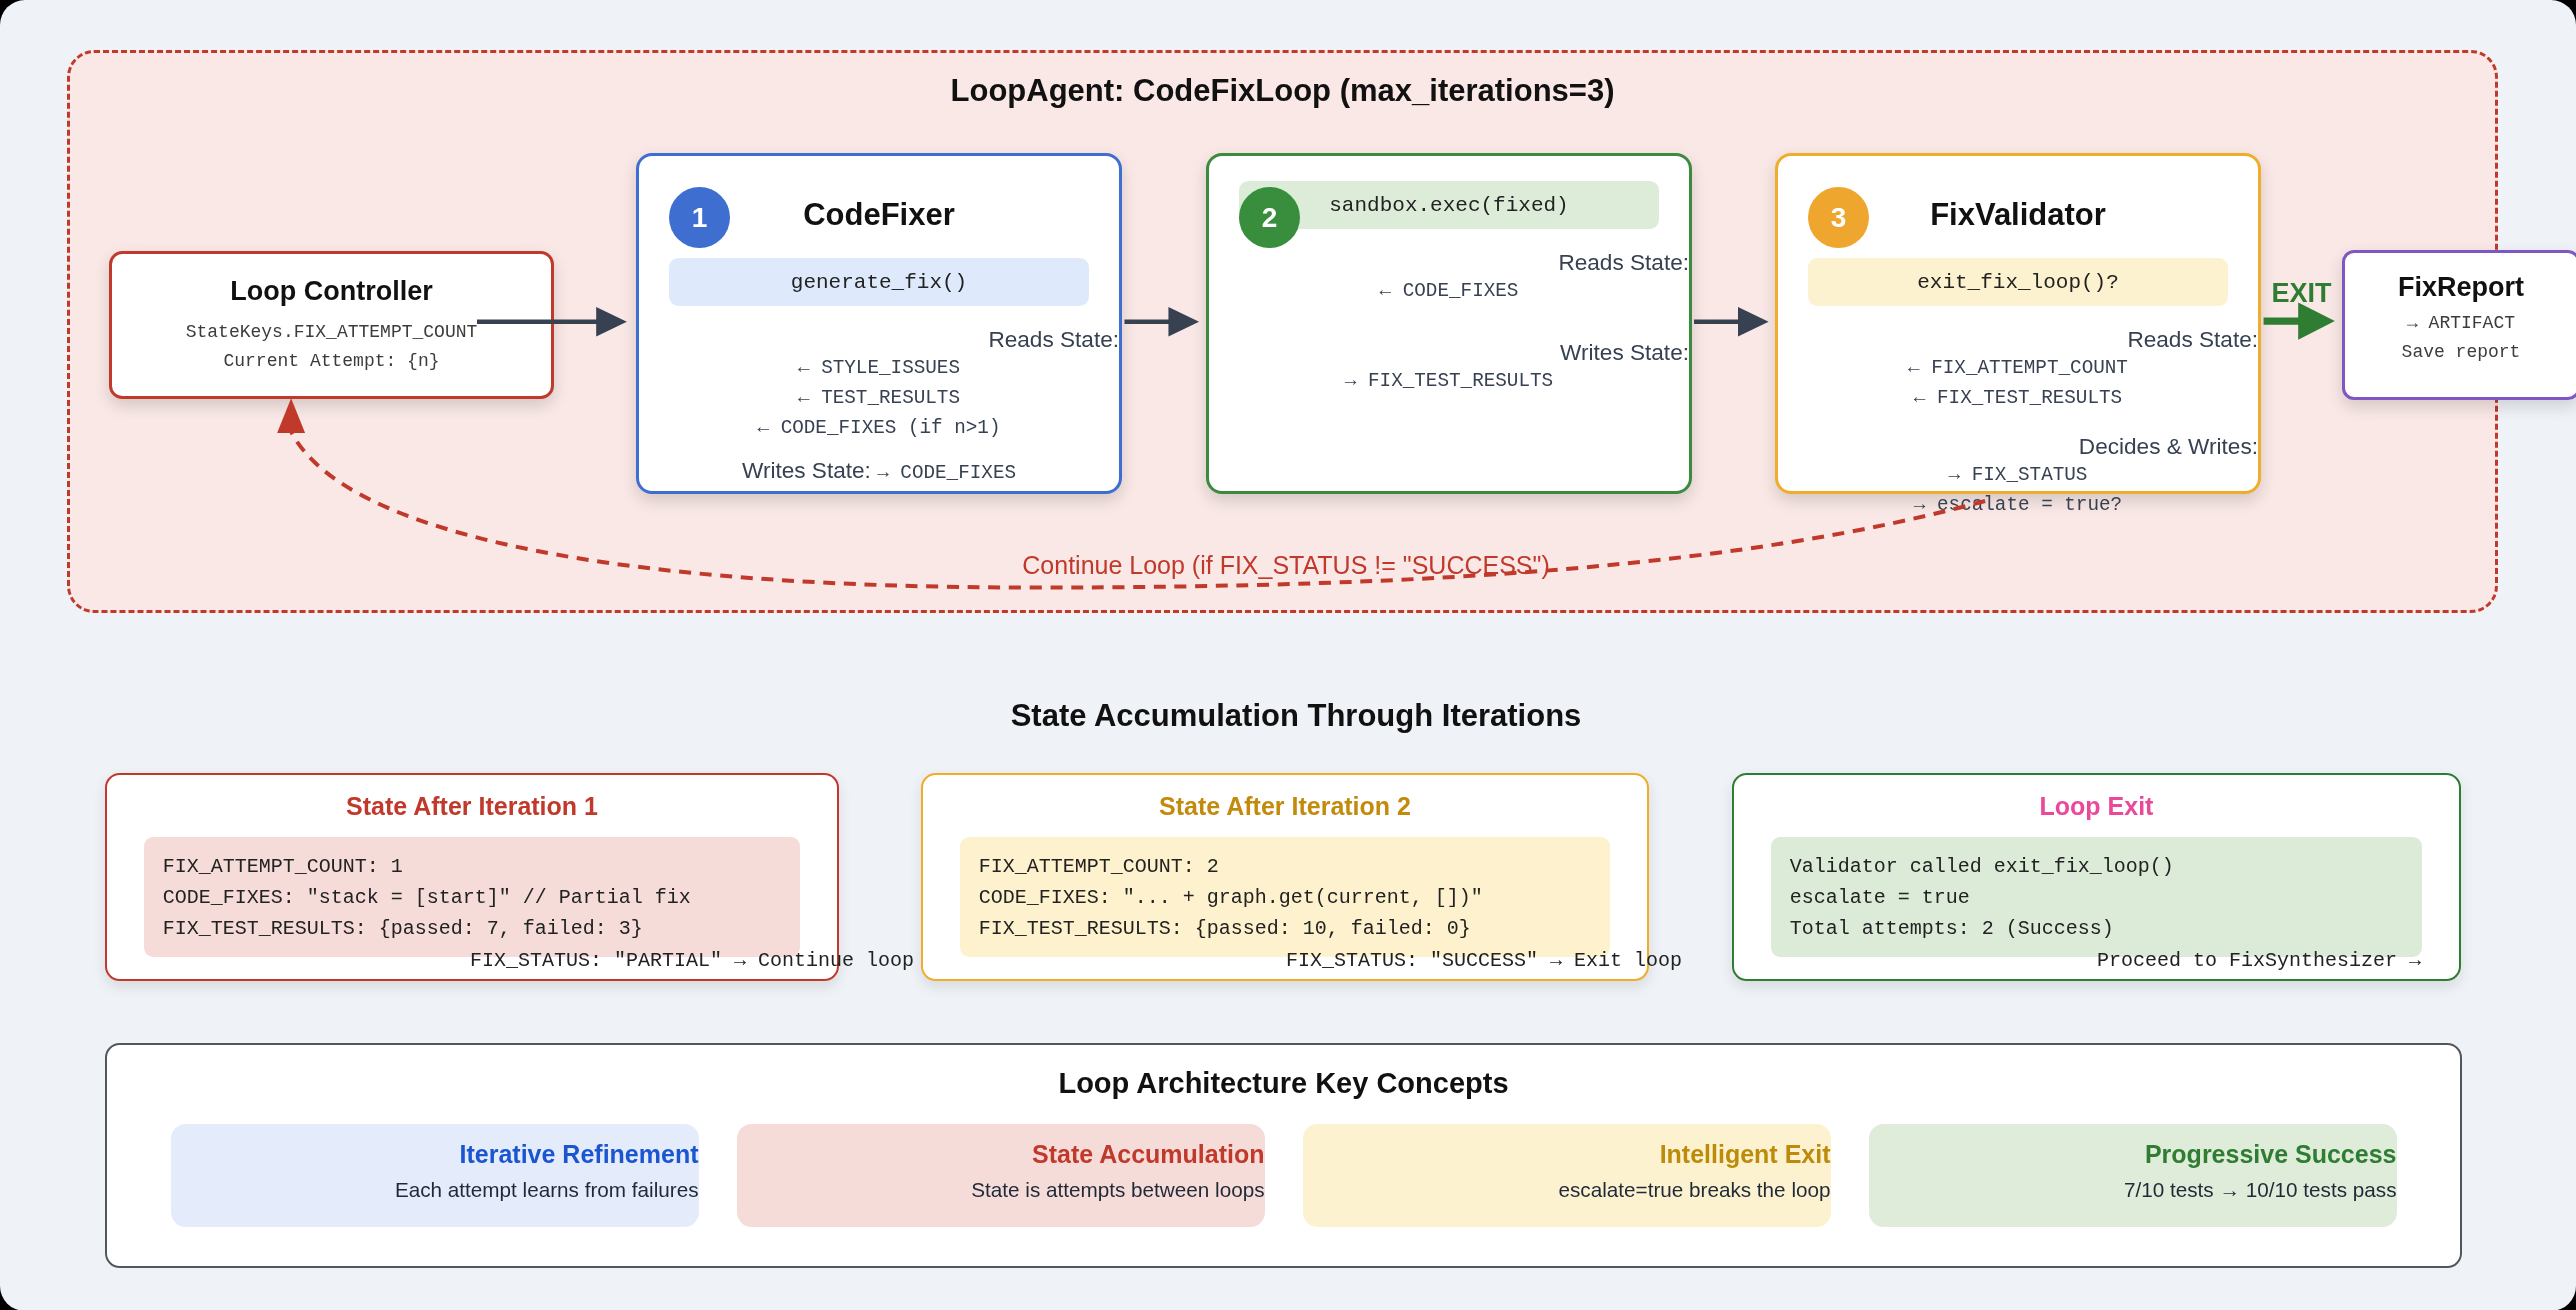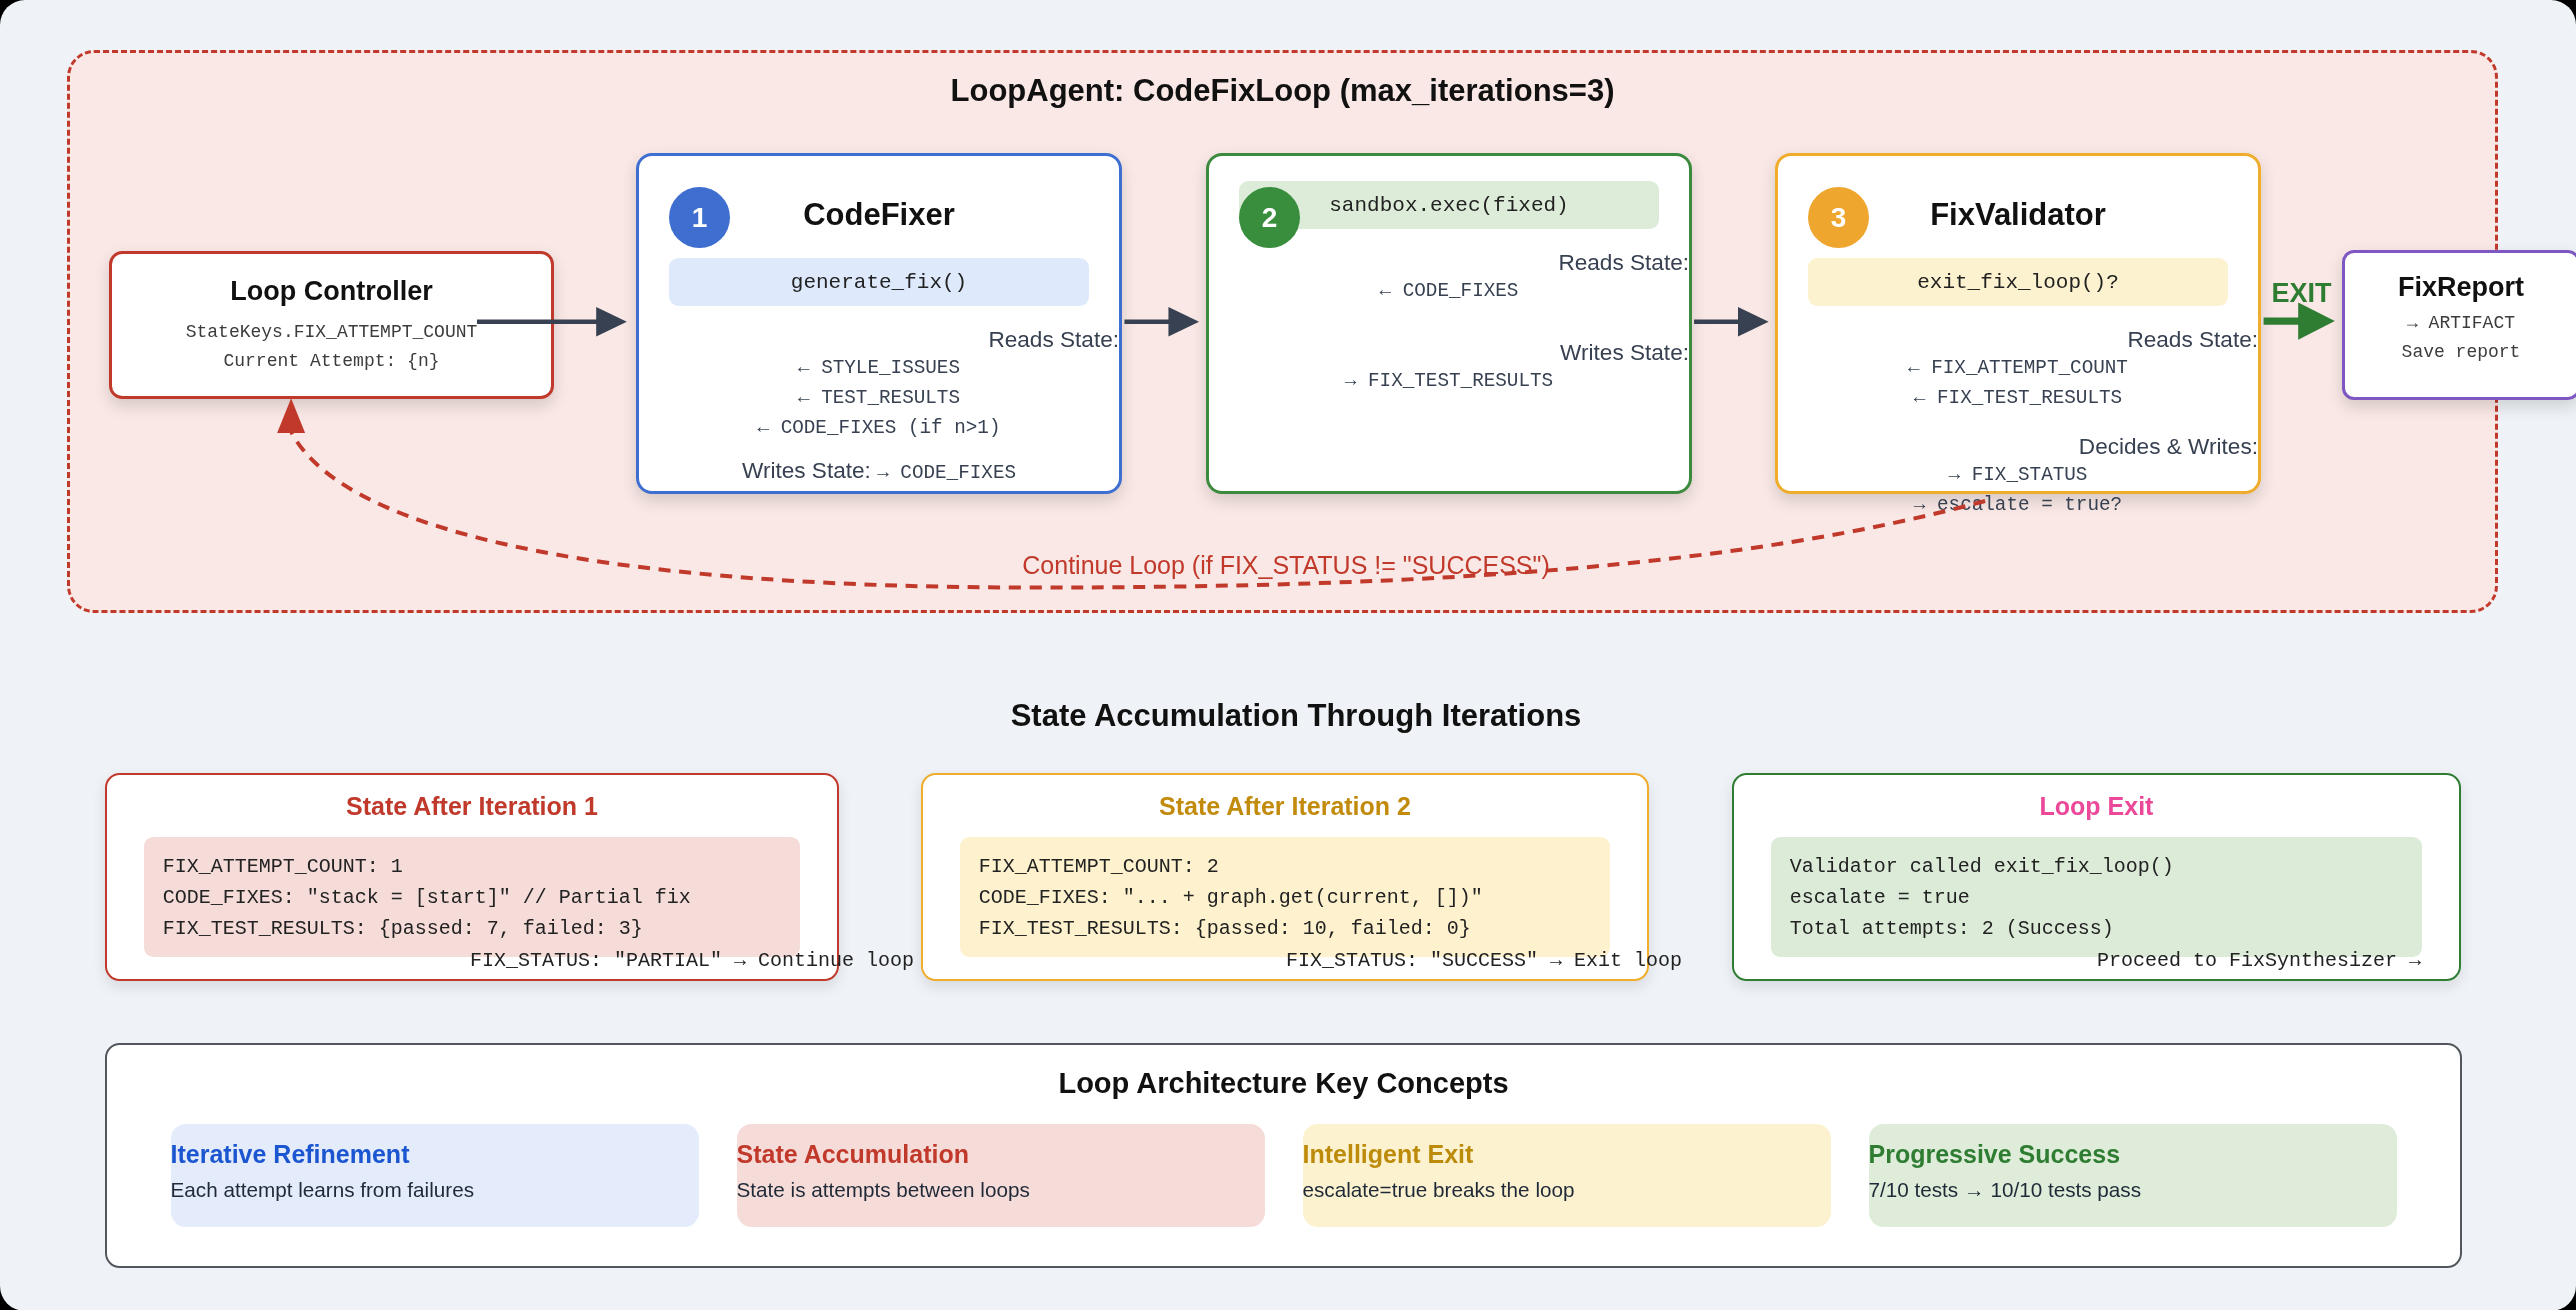--- a/index.html
+++ b/index.html
@@ -76,21 +76,21 @@
   .sb-green .code-block { background:#dcead8; }
   .code-line { font-size:20px; line-height:31px; color:#222; white-space:nowrap; }
   .overflow-line { position:absolute; left:363px; bottom:6.7px; white-space:nowrap;
                    font-size:20px; color:#222; }
 
   
   .concepts { position:absolute; left:105px; top:1043px; width:2357px; height:225px;
               background:#fff; border:2px solid #52575e; border-radius:14.7px; z-index:1; }
   .concepts-title { text-align:center; margin-top:22px; font-size:29px; font-weight:bold; }
   .concept-row { display:flex; justify-content:center; gap:38px; margin-top:24px; }
-  .concept-chip { width:528px; height:103px; border-radius:14.7px; text-align:left; padding-top:16px; }
+  .concept-chip { width:528px; height:103px; border-radius:14.7px; text-align:right; padding-top:16px; }
   .c-title { font-size:25px; font-weight:bold; }
   .c-desc  { font-size:20.7px; color:#1f2937; margin-top:9.3px; }
   .c-blue  { background:#e4ecfb; } .c-blue  .c-title { color:#1b55d0; }
   .c-red   { background:#f6dcd9; } .c-red   .c-title { color:#c0392b; }
   .c-amber { background:#fcf2d0; } .c-amber .c-title { color:#bd8b0a; }
   .c-green { background:#deecd9; } .c-green .c-title { color:#2e7d32; }
 </style>
 </head>
 <body>
 

